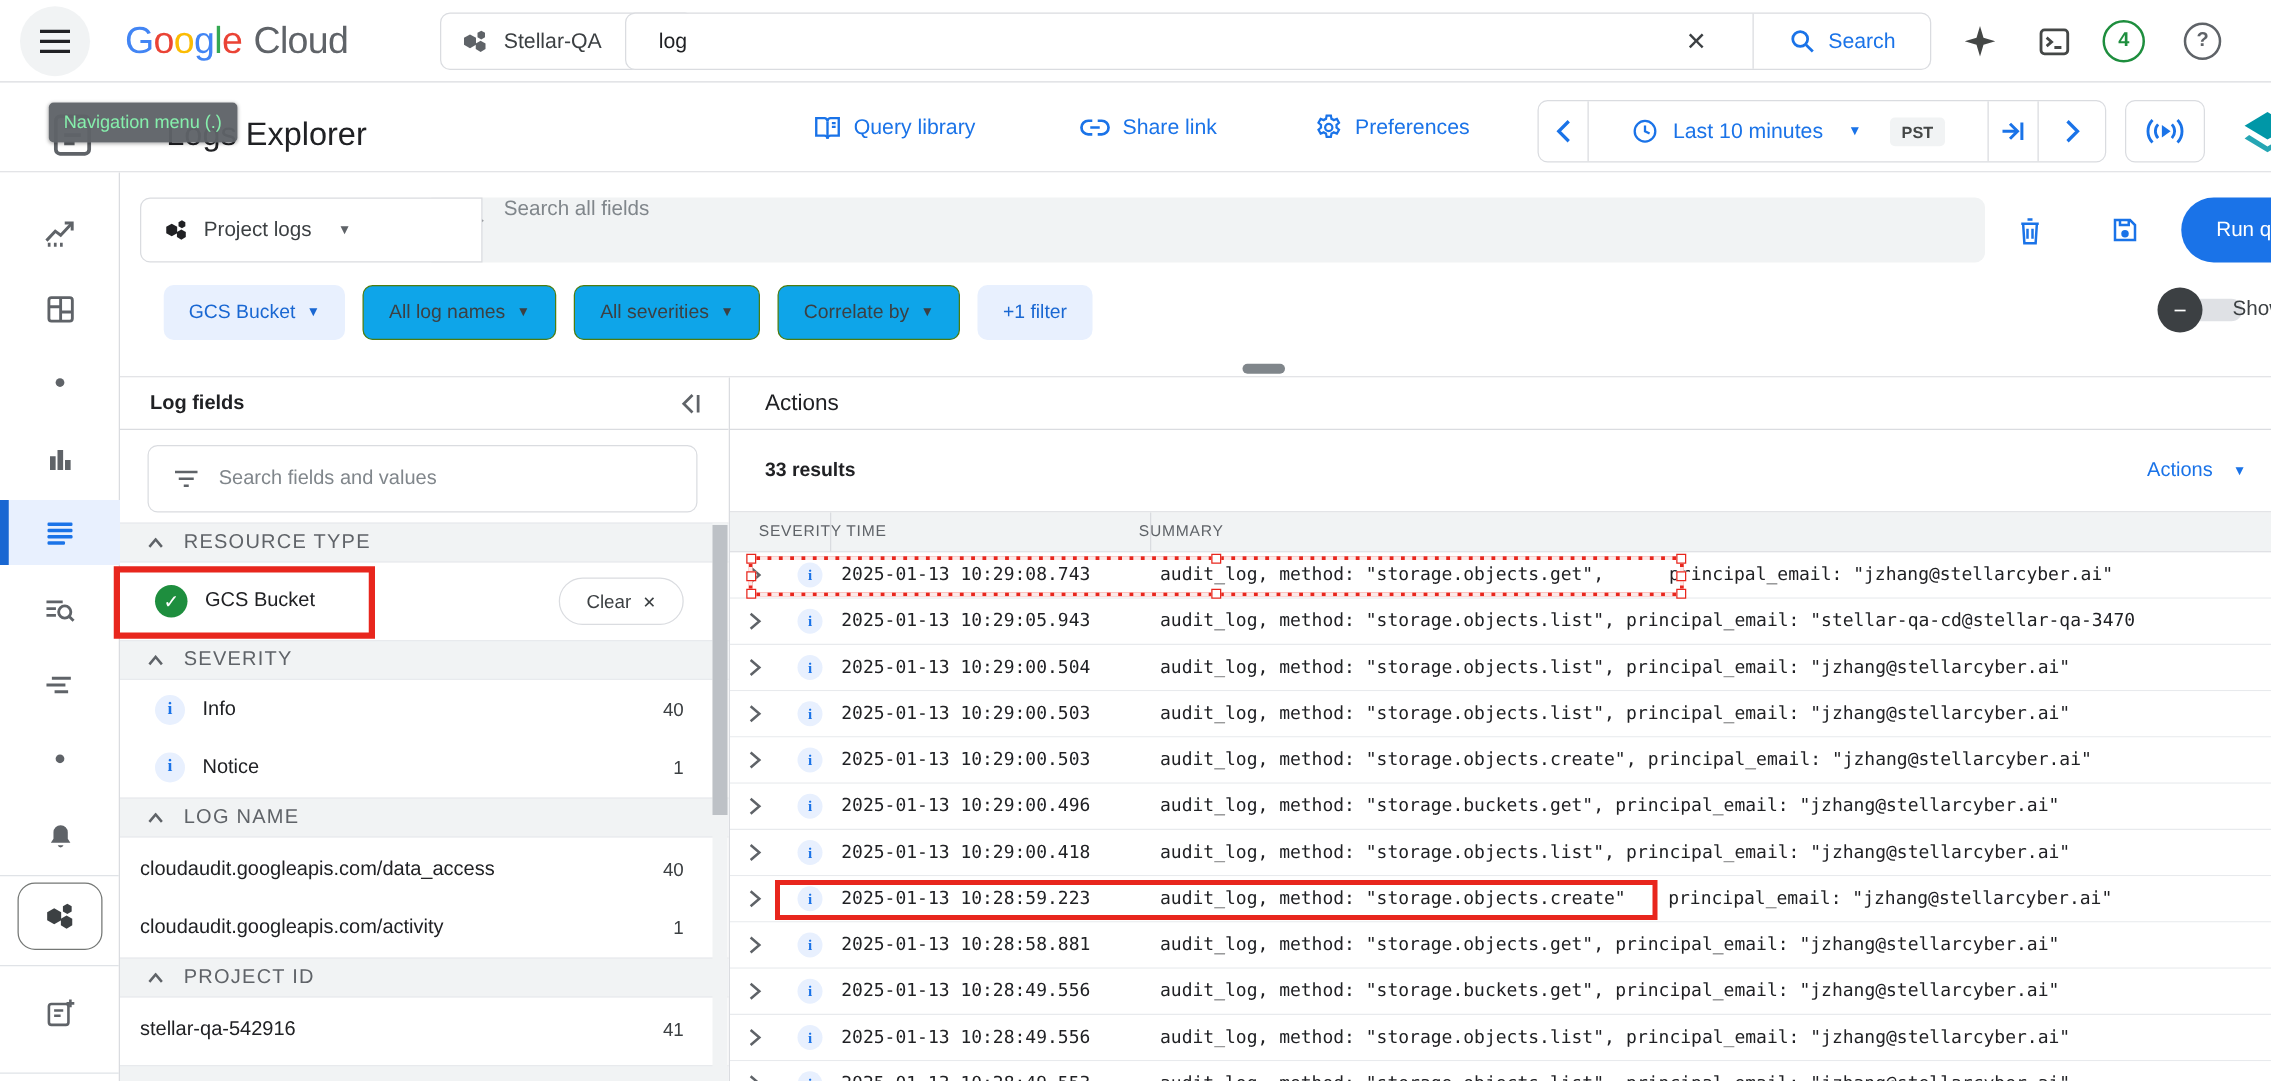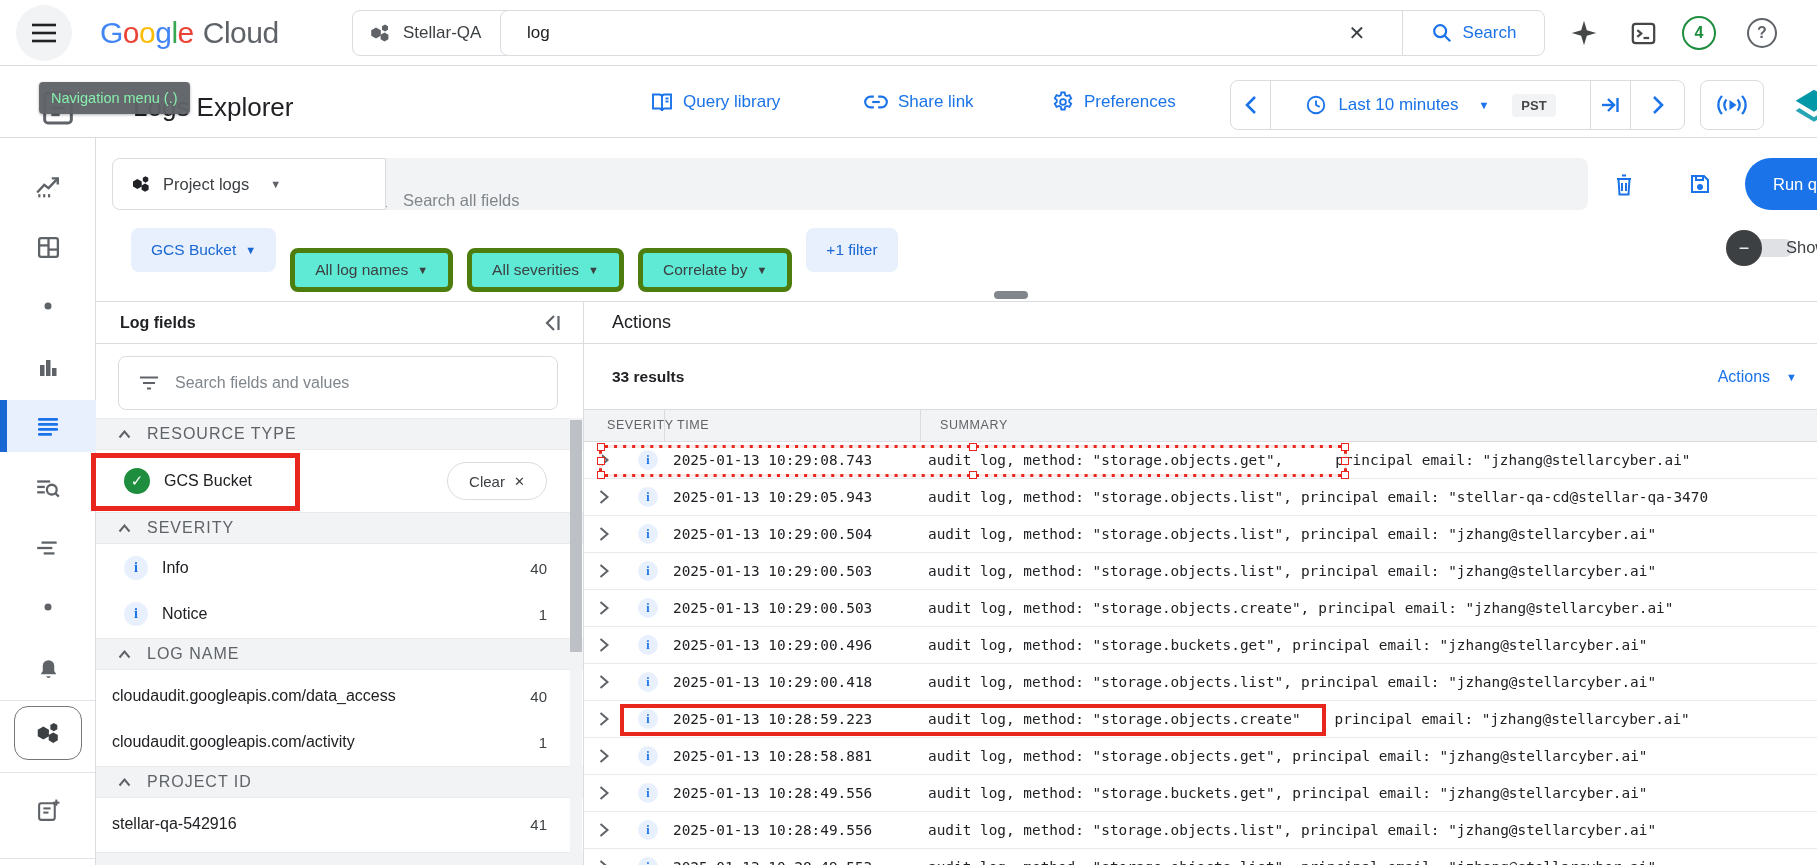--- a/index.html
+++ b/index.html
@@ -31,27 +31,27 @@
   .timectl .seg{height:100%;display:flex;align-items:center;justify-content:center;cursor:pointer;}
   .timectl .div{width:1px;height:100%;background:#dadce0;}
   .pstbadge{background:#f1f3f4;color:#444746;font-size:13px;font-weight:bold;border-radius:4px;padding:4px 9px;margin-left:12px;}
   .streambtn{position:absolute;left:1700px;top:80px;width:64px;height:50px;border:1px solid #dadce0;border-radius:8px;display:flex;align-items:center;justify-content:center;cursor:pointer;}
   .edgeicon{position:absolute;left:1792px;top:86px;}
   .caret{font-size:11px;margin-left:9px;}
 
   
   .qpanel{position:absolute;left:96px;top:138px;width:1721px;height:164px;background:#fff;border-bottom:1px solid #dadce0;}
   .scopebox{position:absolute;left:16px;top:20px;width:274px;height:52px;background:#fff;border:1px solid #dadce0;border-radius:8px 0 0 8px;display:flex;align-items:center;gap:12px;padding:0 18px;font-size:16.5px;color:#3c4043;cursor:pointer;z-index:2;}
-  .allfields{position:absolute;left:249px;top:20px;width:1243px;height:52px;background:#f1f3f4;border-radius:0 8px 8px 0;display:flex;align-items:flex-end;gap:14px;padding:0 22px;font-size:16.5px;color:#80868b;}
+  .allfields{position:absolute;left:249px;top:20px;width:1243px;height:52px;background:#f1f3f4;border-radius:0 8px 8px 0;display:flex;align-items:flex-start;gap:14px;padding:0 22px;font-size:16.5px;color:#80868b;}
   .qicon{position:absolute;top:34px;cursor:pointer;}
   .runbtn{position:absolute;left:1649px;top:20px;width:168px;height:52px;background:#1a73e8;color:#fff;border:none;border-radius:26px;font-size:16.5px;font-family:inherit;text-align:left;padding-left:28px;cursor:pointer;white-space:nowrap;overflow:hidden;}
   .chiprow{position:absolute;left:35px;top:90px;height:44px;display:flex;gap:14px;}
   .chip{height:44px;border-radius:8px;display:flex;align-items:center;padding:0 20px;font-size:15.5px;cursor:pointer;white-space:nowrap;}
   .chip.blue{background:#e8f0fe;color:#1967d2;}
-  .chip.white{background:#5eead4;color:#3c4043;border:5px solid #4d7c0f;margin-top:20px;}
+  .chip.white{background:#0ea5e9;color:#3c4043;border:1px solid #4d7c0f;}
   .toggle-knob{position:absolute;left:1630px;top:92px;width:36px;height:36px;border-radius:50%;background:#3c4043;color:#fff;display:flex;align-items:center;justify-content:center;font-size:18px;z-index:2;cursor:pointer;}
   .toggle-track{position:absolute;left:1648px;top:101px;width:50px;height:18px;border-radius:9px;background:#dfe1e5;}
   .toggle-label{position:absolute;left:1690px;top:100px;font-size:16.5px;color:#3c4043;white-space:nowrap;}
   .draghandle{position:absolute;left:898px;top:153px;width:34px;height:8px;border-radius:4px;background:#80868b;cursor:row-resize;}
 
   
   .rail{position:absolute;left:0;top:138px;width:96px;height:727px;background:#fff;border-right:1px solid #dadce0;}
   .rail-item{position:absolute;left:0;width:96px;height:48px;display:flex;align-items:center;justify-content:center;color:#5f6368;cursor:pointer;}
   .rail-active-band{position:absolute;left:0;top:262px;width:96px;height:52px;background:#e8f0fe;}
   .rail-active-bar{position:absolute;left:0;top:262px;width:7px;height:52px;background:#1967d2;}
@@ -476,21 +476,21 @@
   <div class="res-bar">
     <span class="res-count">33 results</span>
     <span class="res-actions">
       <span>Actions</span>
       <span class="caret">▼</span>
     </span>
   </div>
   <div class="thead">
     <span style="left:23px;">SEVERITY</span>
     <span style="left:93px;">TIME</span>
-    <span style="left:356px;">SUMMARY</span>
+    <span style="left:327px;">SUMMARY</span>
     <span class="cdiv" style="left:80px;"></span>
     <span class="cdiv" style="left:336px;"></span>
   </div>
   <div class="tbody" id="log-tbody">
       <div class="trow ann-dashed-row">
         <span class="exp">
           <svg width="12" height="16" viewBox="0 0 12 16">
             <polyline points="2.5,2 9.5,8 2.5,14" fill="none" stroke="#5f6368" stroke-width="2"></polyline>
           </svg>
         </span>

